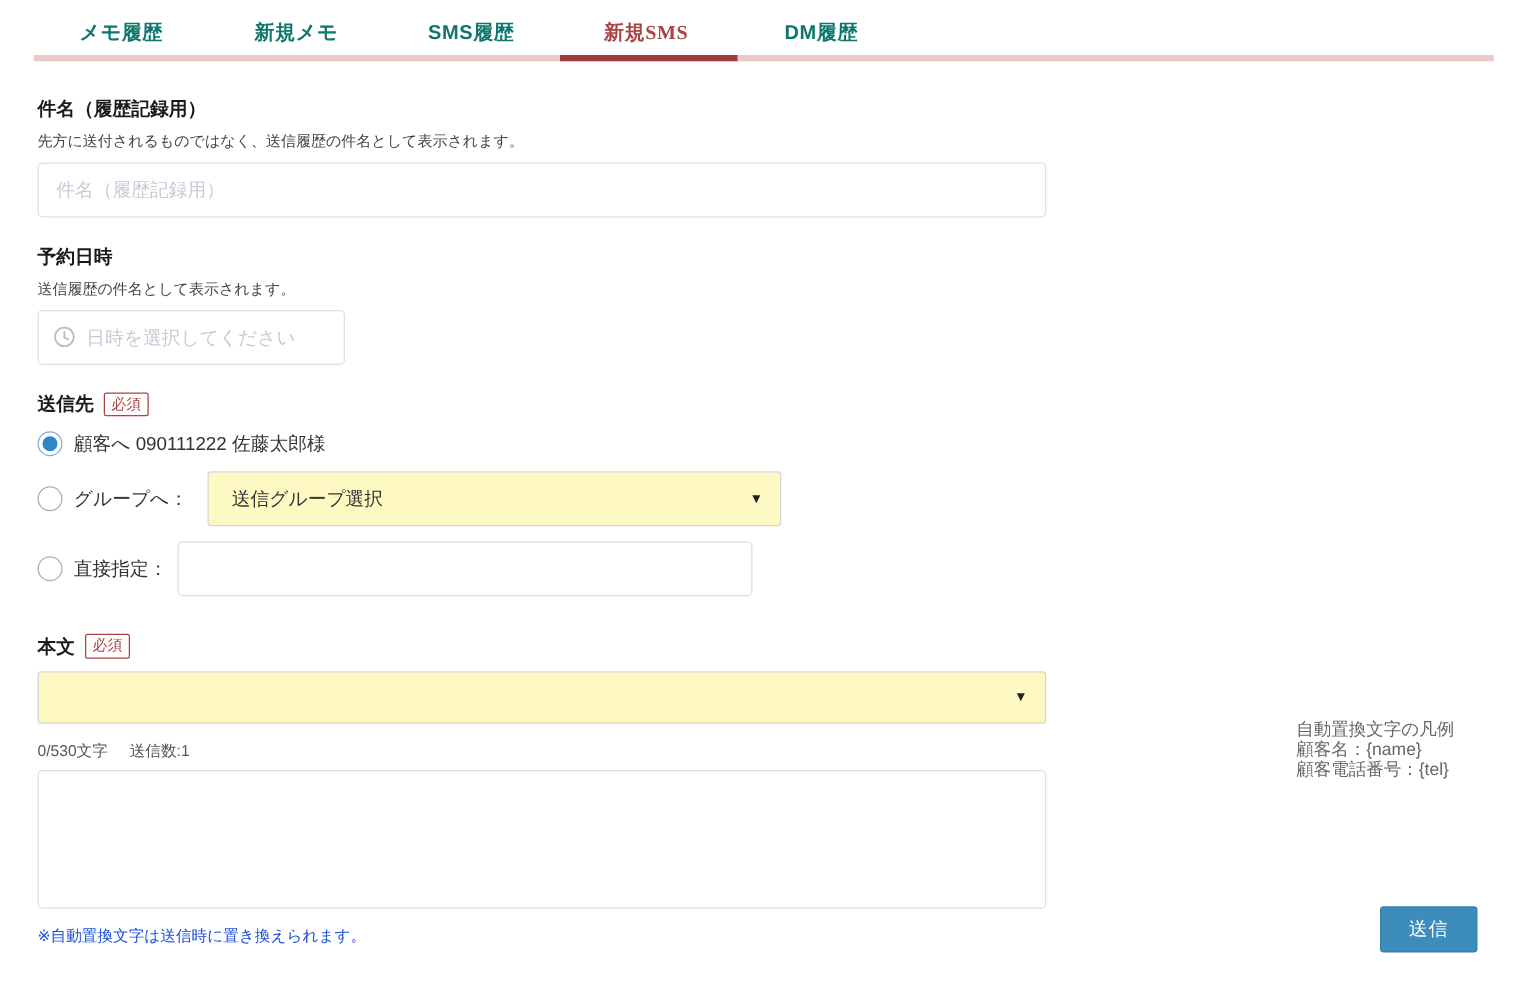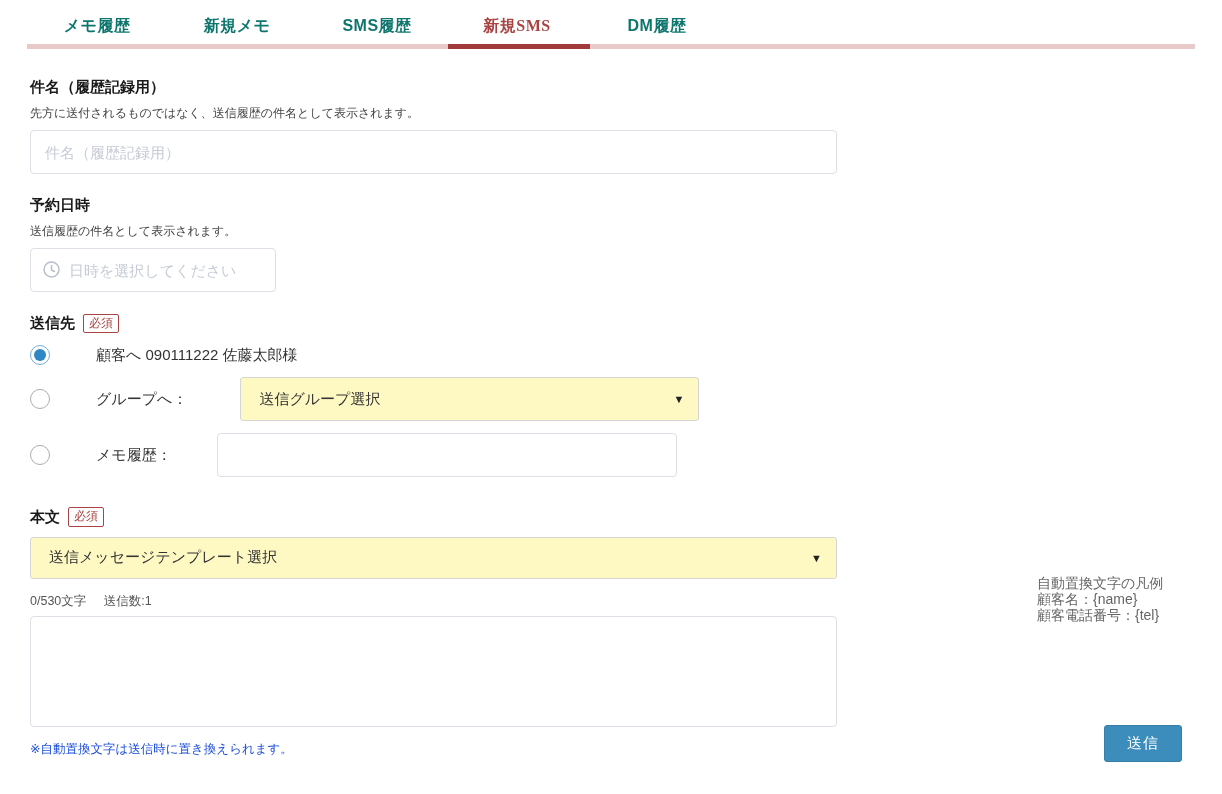--- a/index.html
+++ b/index.html
@@ -55,21 +55,21 @@
 
   .mt-sec { margin-top:29px; }
   .mt-8 { margin-top:8px; }
   .mt-10 { margin-top:22px; }
 
   .date-wrap { position:relative; width:246px; margin-top:8px; }
   .date-input { padding-left:38px; width:246px; }
   .clock { position:absolute; left:13px; top:13px; width:17px; height:17px; }
 
   
-  .radio-row { display:flex; align-items:center; margin-top:12px;gap:37px; }
+  .radio-row { display:flex; align-items:center; margin-top:12px; }
   .radio {
     width:20px; height:20px; border-radius:50%;
     border:1px solid #adadad; background:#fff;
     position:relative; flex:0 0 20px; cursor:pointer;
   }
   .radio.checked { border-color:#79aed6; }
   .radio.checked::after {
     content:""; position:absolute; left:3px; top:3px;
     width:12px; height:12px; border-radius:50%; background:#2e86c4;
   }
@@ -164,32 +164,31 @@
     <span class="radio"></span>
     <span class="radio-label">グループへ：</span>
     <div class="selectbox group-select">
       <span>送信グループ選択</span>
       <span class="arrow">▼</span>
     </div>
   </div>
 
   <div class="radio-row mt-10">
     <span class="radio"></span>
-    <span class="radio-label">メモ履歴：</span>
+    <span class="radio-label">直接指定：</span>
     <input class="text-input direct-input" type="text" style="">
   </div>
 
   
   <div class="sec-label body-label">
     <span>本文</span>
     <span class="badge-required">必須</span>
   </div>
 
   <div class="selectbox template-select">
-    <span>送信メッセージテンプレート選択</span>
     <span class="arrow">▼</span>
   </div>
 
   <div class="counter-row">
     <span>0/530文字</span>
     <span class="count2">送信数:1</span>
   </div>
 
   <textarea class="body-textarea" style=""></textarea>
 

